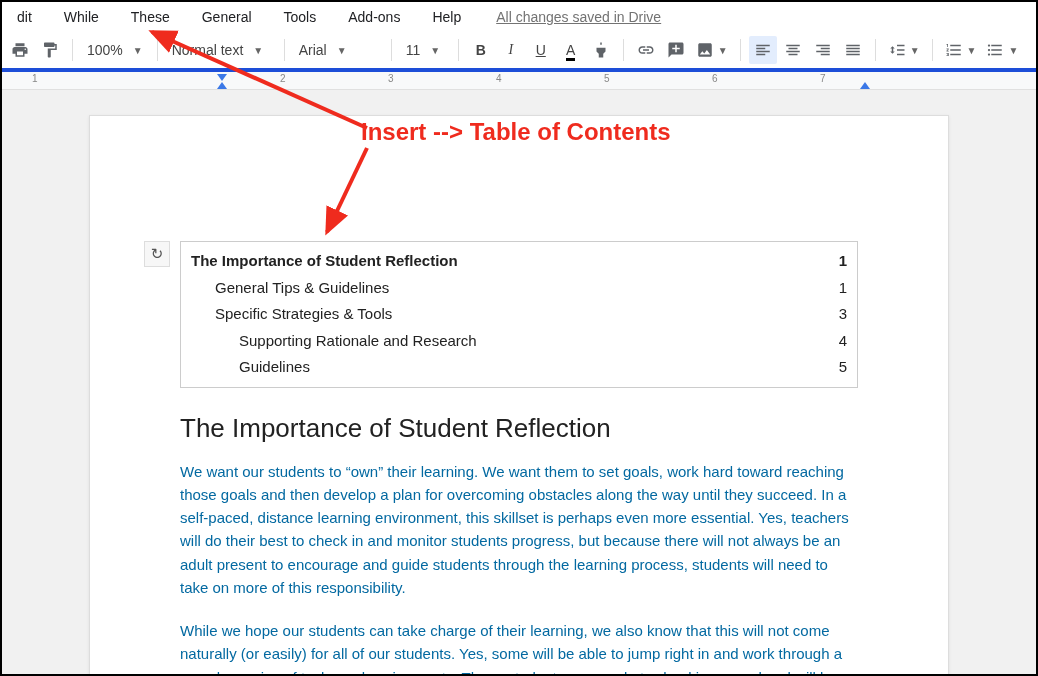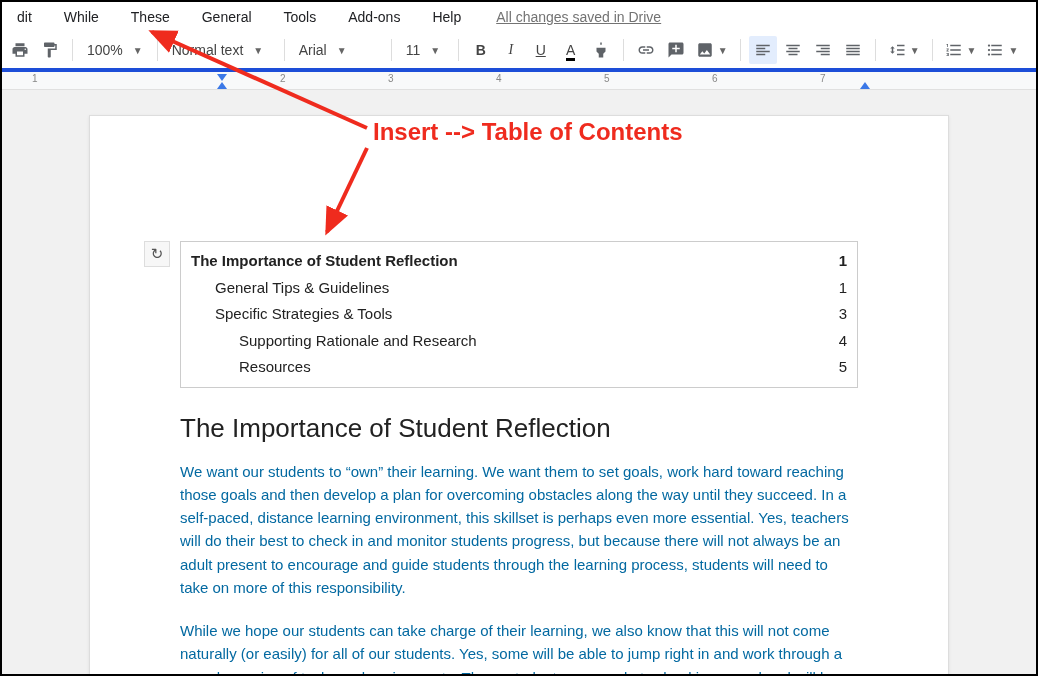--- a/index.html
+++ b/index.html
@@ -141,21 +141,21 @@
     line-height:1.55;
     color:#0369a1;
     margin-bottom:20px;
   }
   
   .annot-text {
     position:absolute;
     color:#ef2b1e;
     font-weight:700;
     font-size:24px;
-    left:371px;
+    left:359px;
     top:116px;
     font-family: Arial, sans-serif;
     z-index:50;
     pointer-events:none;
   }
   svg.annot-arrows {
     position:absolute;
     left:0;top:0;
     width:1038px;height:676px;
     z-index:49;
@@ -317,21 +317,21 @@
           </div>
           <div class="toc-row l2">
             <span>Specific Strategies &amp; Tools</span>
             <span>3</span>
           </div>
           <div class="toc-row l3">
             <span>Supporting Rationale and Research</span>
             <span>4</span>
           </div>
           <div class="toc-row l3">
-            <span>Resources</span>
+            <span>Guidelines</span>
             <span>5</span>
           </div>
         </div>
     </div>
 
     <h1 class="doc-h1">The Importance of Student Reflection</h1>
     <p class="doc-p">We want our students to “own” their learning. We want them to set goals, work hard toward reaching those goals and then develop a plan for overcoming obstacles along the way until they succeed. In a self-paced, distance learning environment, this skillset is perhaps even more essential. Yes, teachers will do their best to check in and monitor students progress, but because there will not always be an adult present to encourage and guide students through the learning process, students will need to take on more of this responsibility.</p>
     <p class="doc-p">While we hope our students can take charge of their learning, we also know that this will not come naturally (or easily) for all of our students. Yes, some will be able to jump right in and work through a complex series of tasks and assignments. These students are good at school in general and will be able to make this transition. However, others will find this added</p>
 
   </div>

